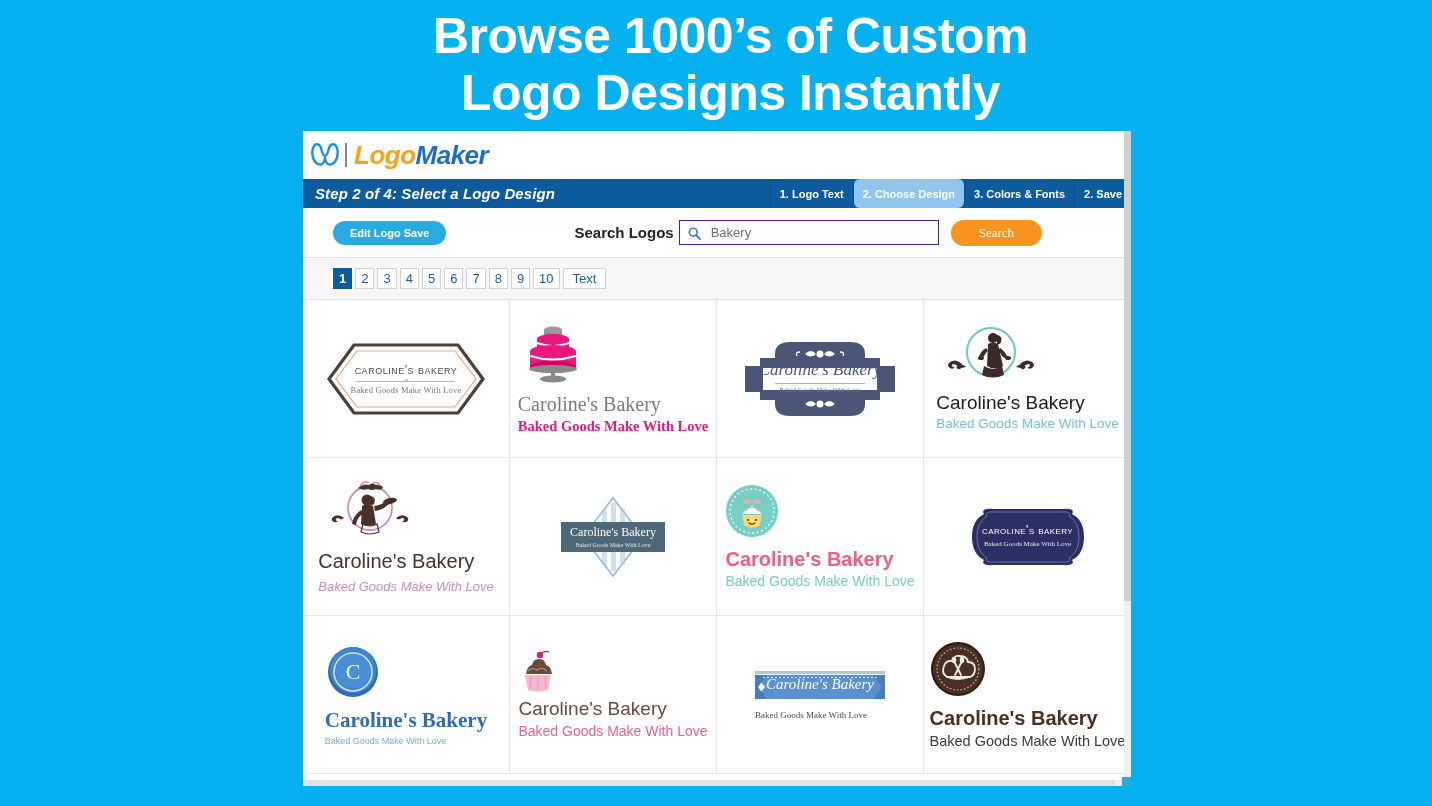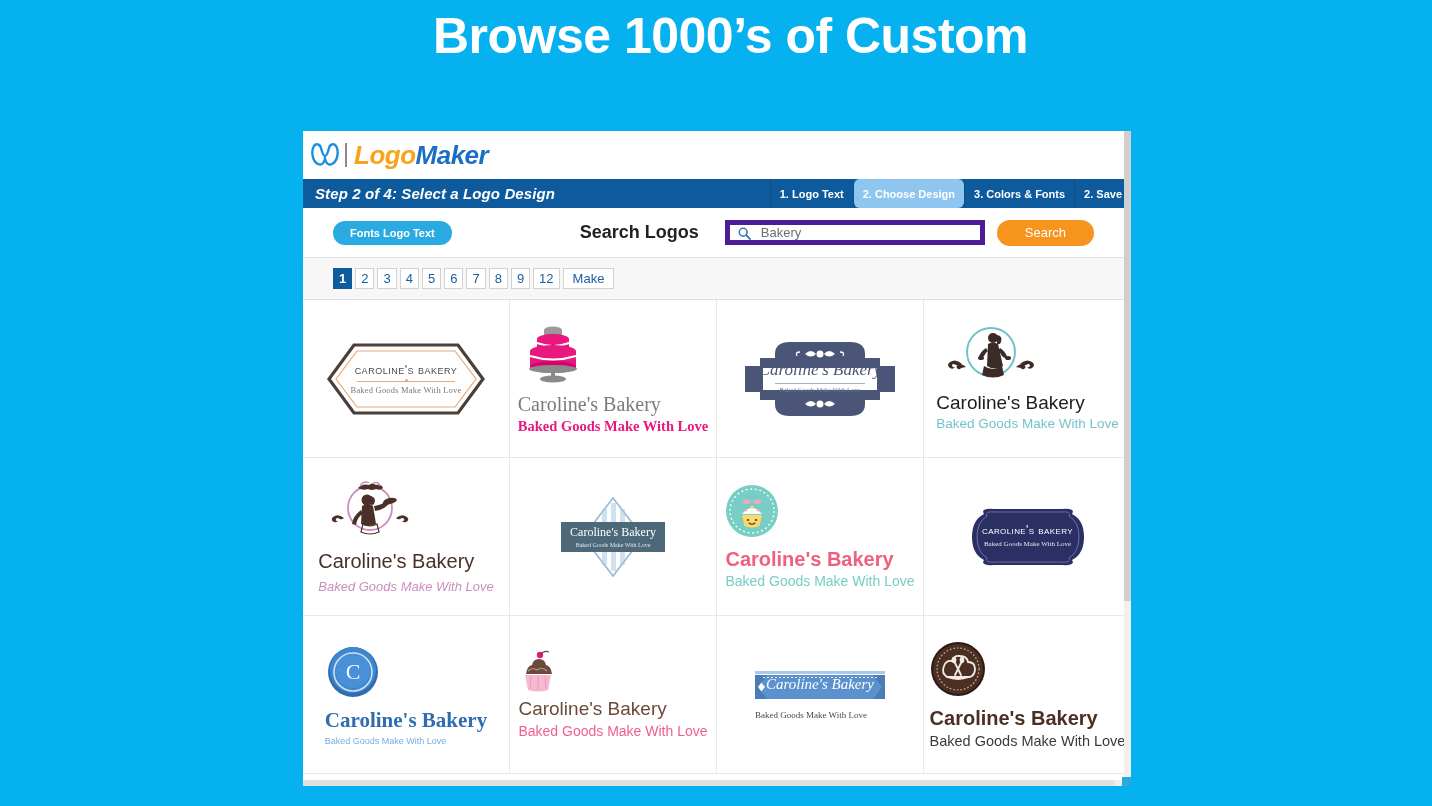--- a/index.html
+++ b/index.html
@@ -56,34 +56,34 @@
   .searchrow{
     height:49px;background:#ffffff;display:flex;align-items:center;
     padding:0 0 0 30px;border-bottom:1px solid #e3e3e3;
   }
   .btn-edit{
     background:#29abe2;color:#fff;border:none;border-radius:14px;
     font-size:11px;font-weight:bold;height:24px;padding:0 17px;cursor:pointer;
     font-family:"Liberation Sans", sans-serif;
   }
   .searchwrap{display:flex;align-items:center;margin-left:128px;}
-  .searchlabel{font-size:18px;font-weight:bold;color:#222;margin-right:26px;}
+  .searchlabel{font-size:15px;font-weight:bold;color:#222;margin-right:5px;}
   .inputbox{
-    width:260px;height:25px;border:5px solid #4c1d95;background:#fff;
+    width:260px;height:25px;border:1px solid #4c1d95;background:#fff;
     display:flex;align-items:center;padding-left:8px;box-sizing:border-box;
   }
   .mag{width:13px;height:13px;flex:0 0 auto;margin-right:8px;}
   .searchinput{
     border:none;outline:none;font-size:13px;color:#6d6d6d;width:220px;
     font-family:"Liberation Sans", sans-serif;background:transparent;
   }
   .btn-search{
     margin-left:12px;background:#f7941e;color:#fff;border:none;border-radius:14px;
     height:26px;padding:0 28px;font-size:13px;cursor:pointer;
-    font-family:Liberation Sans, sans-serif;
+    font-family:Liberation Serif, serif;
   }
 
   
   .pagerrow{height:41px;background:#f7f7f7;display:flex;align-items:center;padding-left:30px;
             border-bottom:1px solid #e0e0e0;}
   .pg{
     min-width:17px;height:21px;padding:0 5px;margin-right:3px;
     border:1px solid #d2d2d2;background:#fff;color:#1a5fa0;
     font-size:13px;display:flex;align-items:center;justify-content:center;
     cursor:pointer;box-sizing:border-box;
@@ -185,20 +185,21 @@
   .hthumb{position:absolute;left:0;bottom:0;height:6px;width:812px;background:#e2e2e2;}
   .corner{position:absolute;right:0;bottom:0;width:9px;height:9px;background:#2aa9e0;}
 </style>
 </head>
 <body>
 
 <div class="stage">
 
   <div class="promo">
     <span>Browse 1000’s of Custom</span>
+    <span>Logo Designs Instantly</span>
   </div>
 
   <div class="app">
 
     <div class="brandbar">
       <span class="wmark">
         <svg width="30" height="26" viewBox="0 0 30 26">
           <path d="M4 4 C1 9 2 19 8 22 C12 24 15 20 15 16 C15 20 18 24 22 22 C28 19 29 9 26 4
                    C24 1 20 2 19 6 C18 10 17 14 15 14 C13 14 12 10 11 6 C10 2 6 1 4 4 Z" fill="none" stroke="#1a8fe0" stroke-width="2.4" stroke-linejoin="round"></path>
         </svg>
@@ -213,21 +214,21 @@
       <div class="steptitle">Step 2 of 4: Select a Logo Design</div>
       <div class="steps">
         <div class="step">1. Logo Text</div>
         <div class="step active">2. Choose Design</div>
         <div class="step">3. Colors &amp; Fonts</div>
         <div class="step">2. Save</div>
       </div>
     </div>
 
     <div class="searchrow">
-      <button class="btn-edit">Fonts Logo Text</button>
+      <button class="btn-edit">Edit Logo Save</button>
       <div class="searchwrap">
         <span class="searchlabel">Search Logos</span>
         <div class="inputbox">
           <span class="mag">
             <svg width="13" height="13" viewBox="0 0 13 13">
               <circle cx="5.2" cy="5.2" r="3.9" fill="none" stroke="#3e79b8" stroke-width="1.6"></circle>
               <line x1="8.2" y1="8.2" x2="12" y2="12" stroke="#3e79b8" stroke-width="1.8" stroke-linecap="round"></line>
             </svg>
           </span>
           <input class="searchinput" type="text" value="Bakery" style="">
@@ -239,22 +240,22 @@
     <div class="pagerrow">
       <div class="pg active">1</div>
       <div class="pg">2</div>
       <div class="pg">3</div>
       <div class="pg">4</div>
       <div class="pg">5</div>
       <div class="pg">6</div>
       <div class="pg">7</div>
       <div class="pg">8</div>
       <div class="pg">9</div>
-      <div class="pg">12</div>
-      <div class="pg next">Make</div>
+      <div class="pg">10</div>
+      <div class="pg next">Text</div>
     </div>
 
     <div class="grid">
 
       <div class="cell">
         <div class="logo">
           <div class="hexwrap">
             <svg width="160" height="74" viewBox="0 0 160 74">
               <path d="M28 3 L132 3 L157 37 L132 71 L28 71 L3 37 Z" fill="#fff" stroke="#4a3f3a" stroke-width="3.2"></path>
               <path d="M31 9 L129 9 L150 37 L129 65 L31 65 L10 37 Z" fill="none" stroke="#e8a878" stroke-width="1.2"></path>

